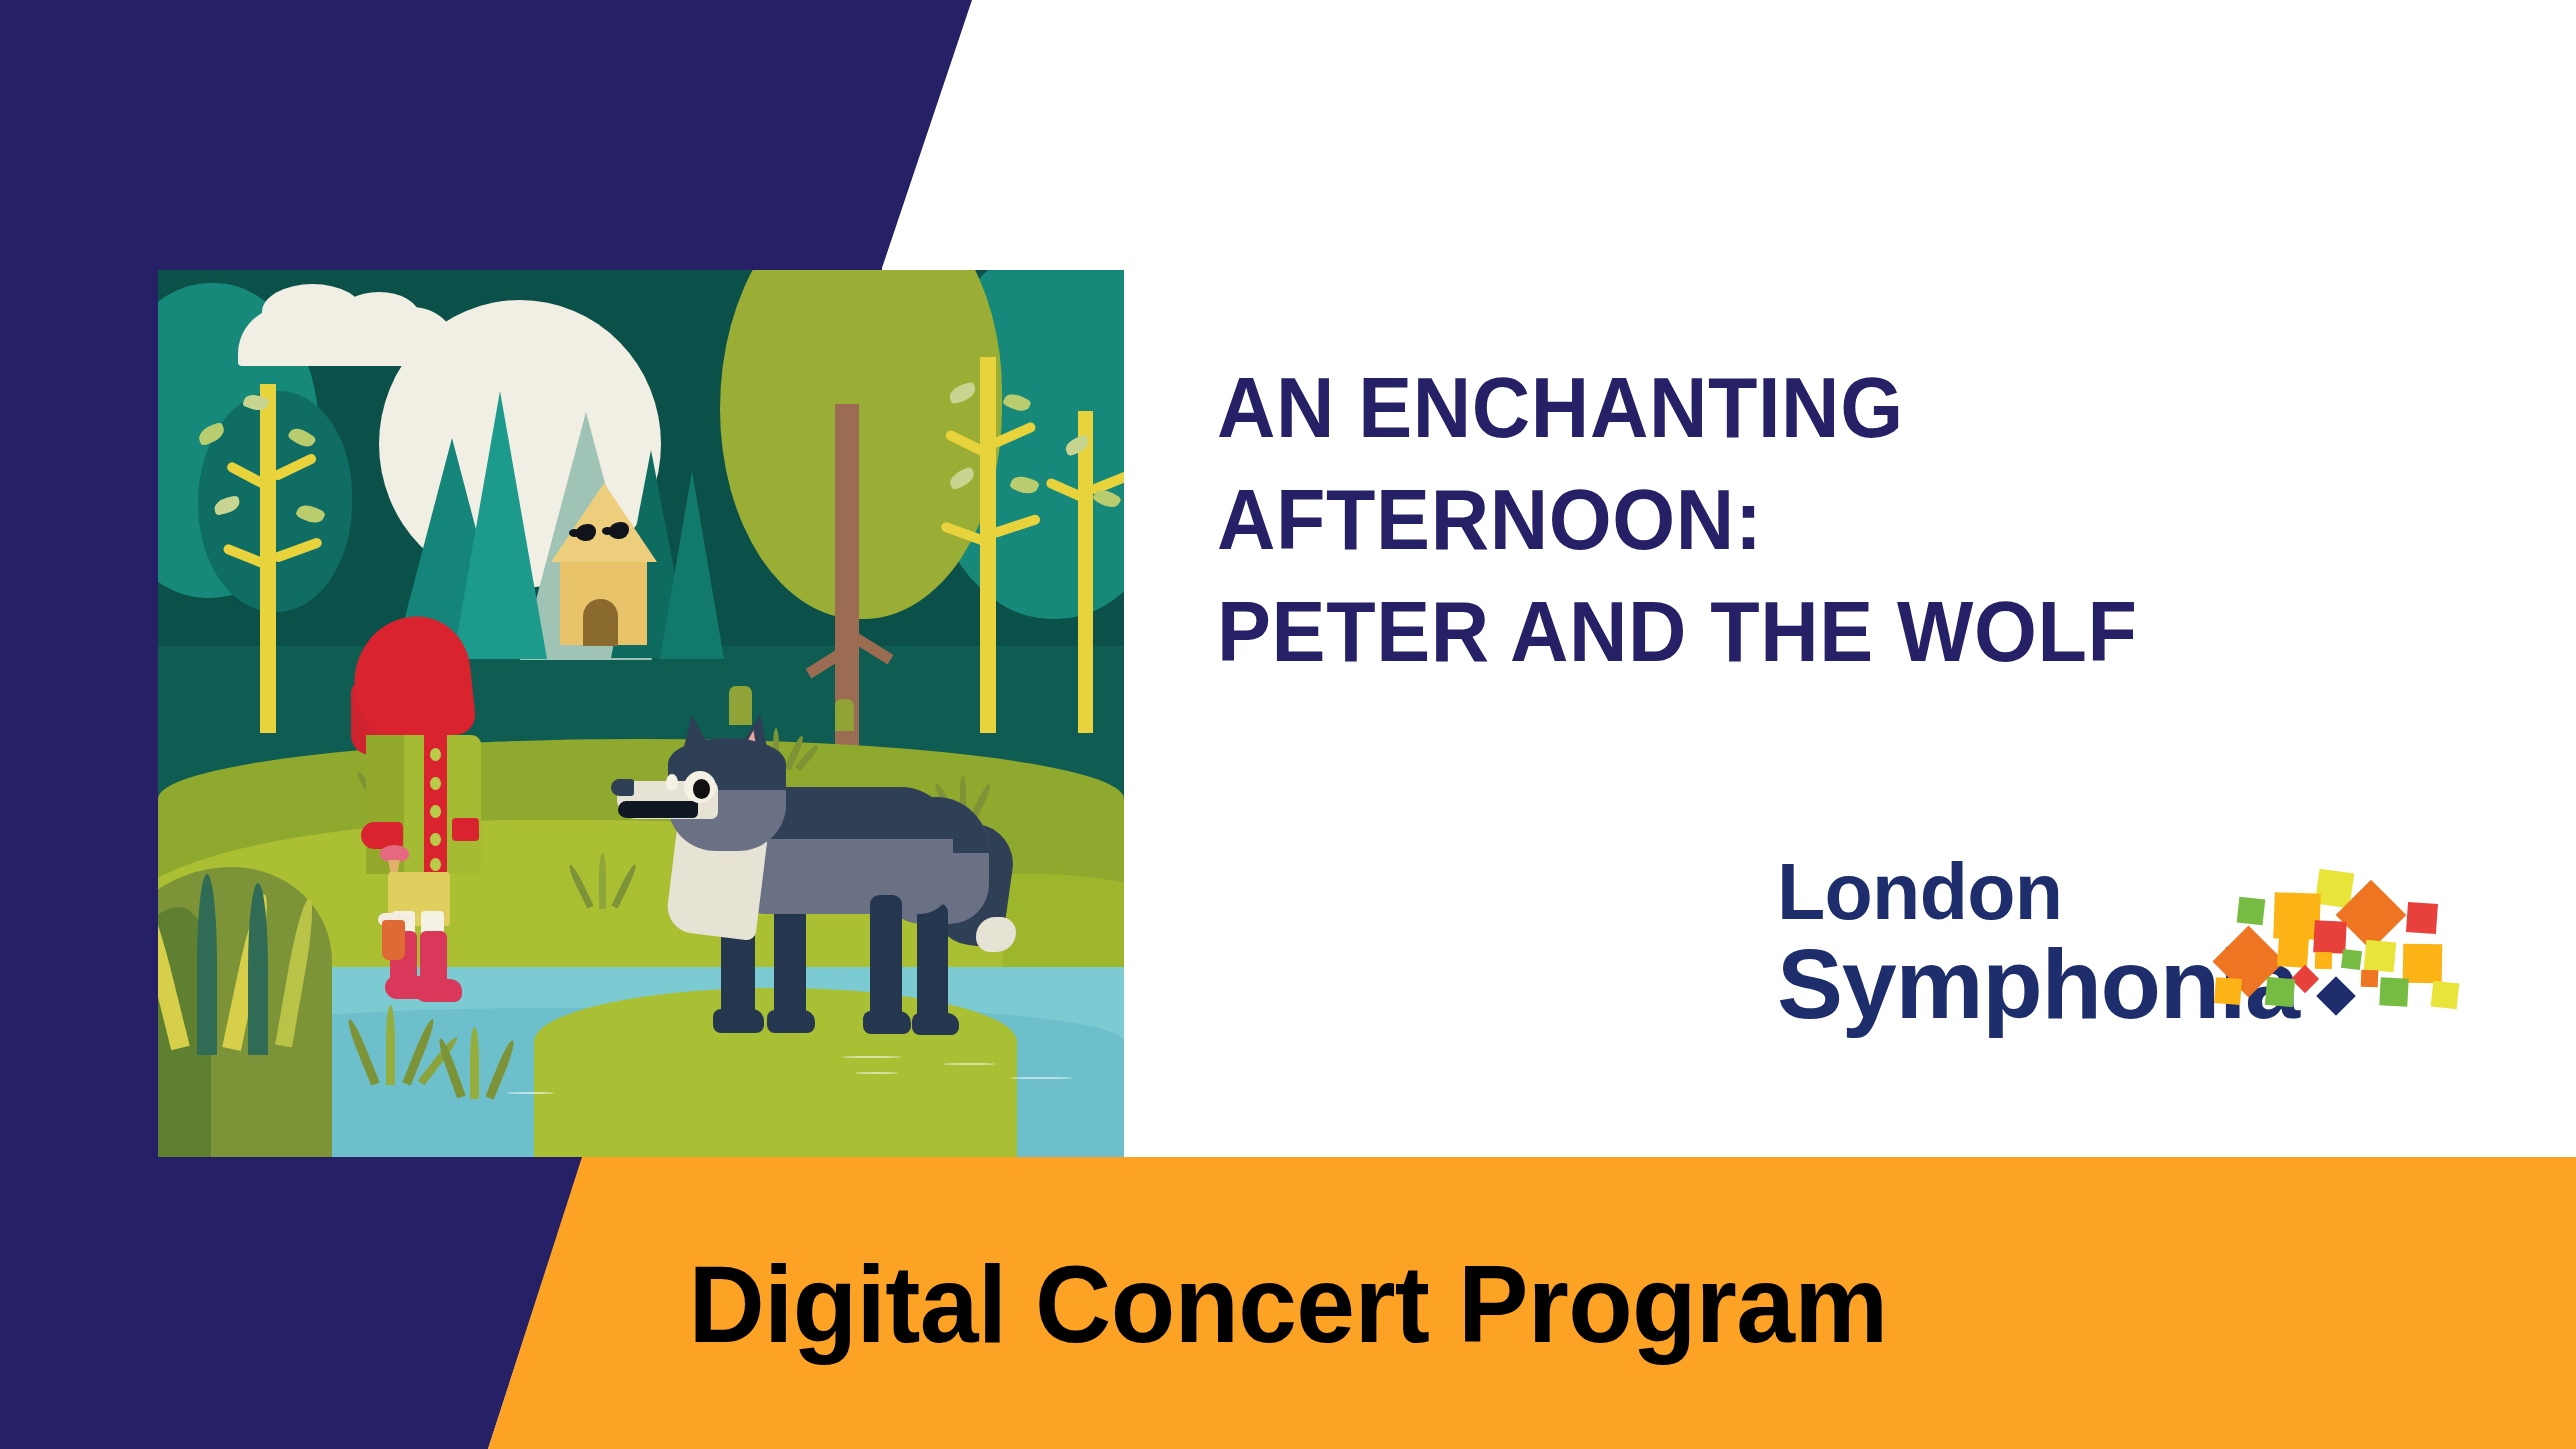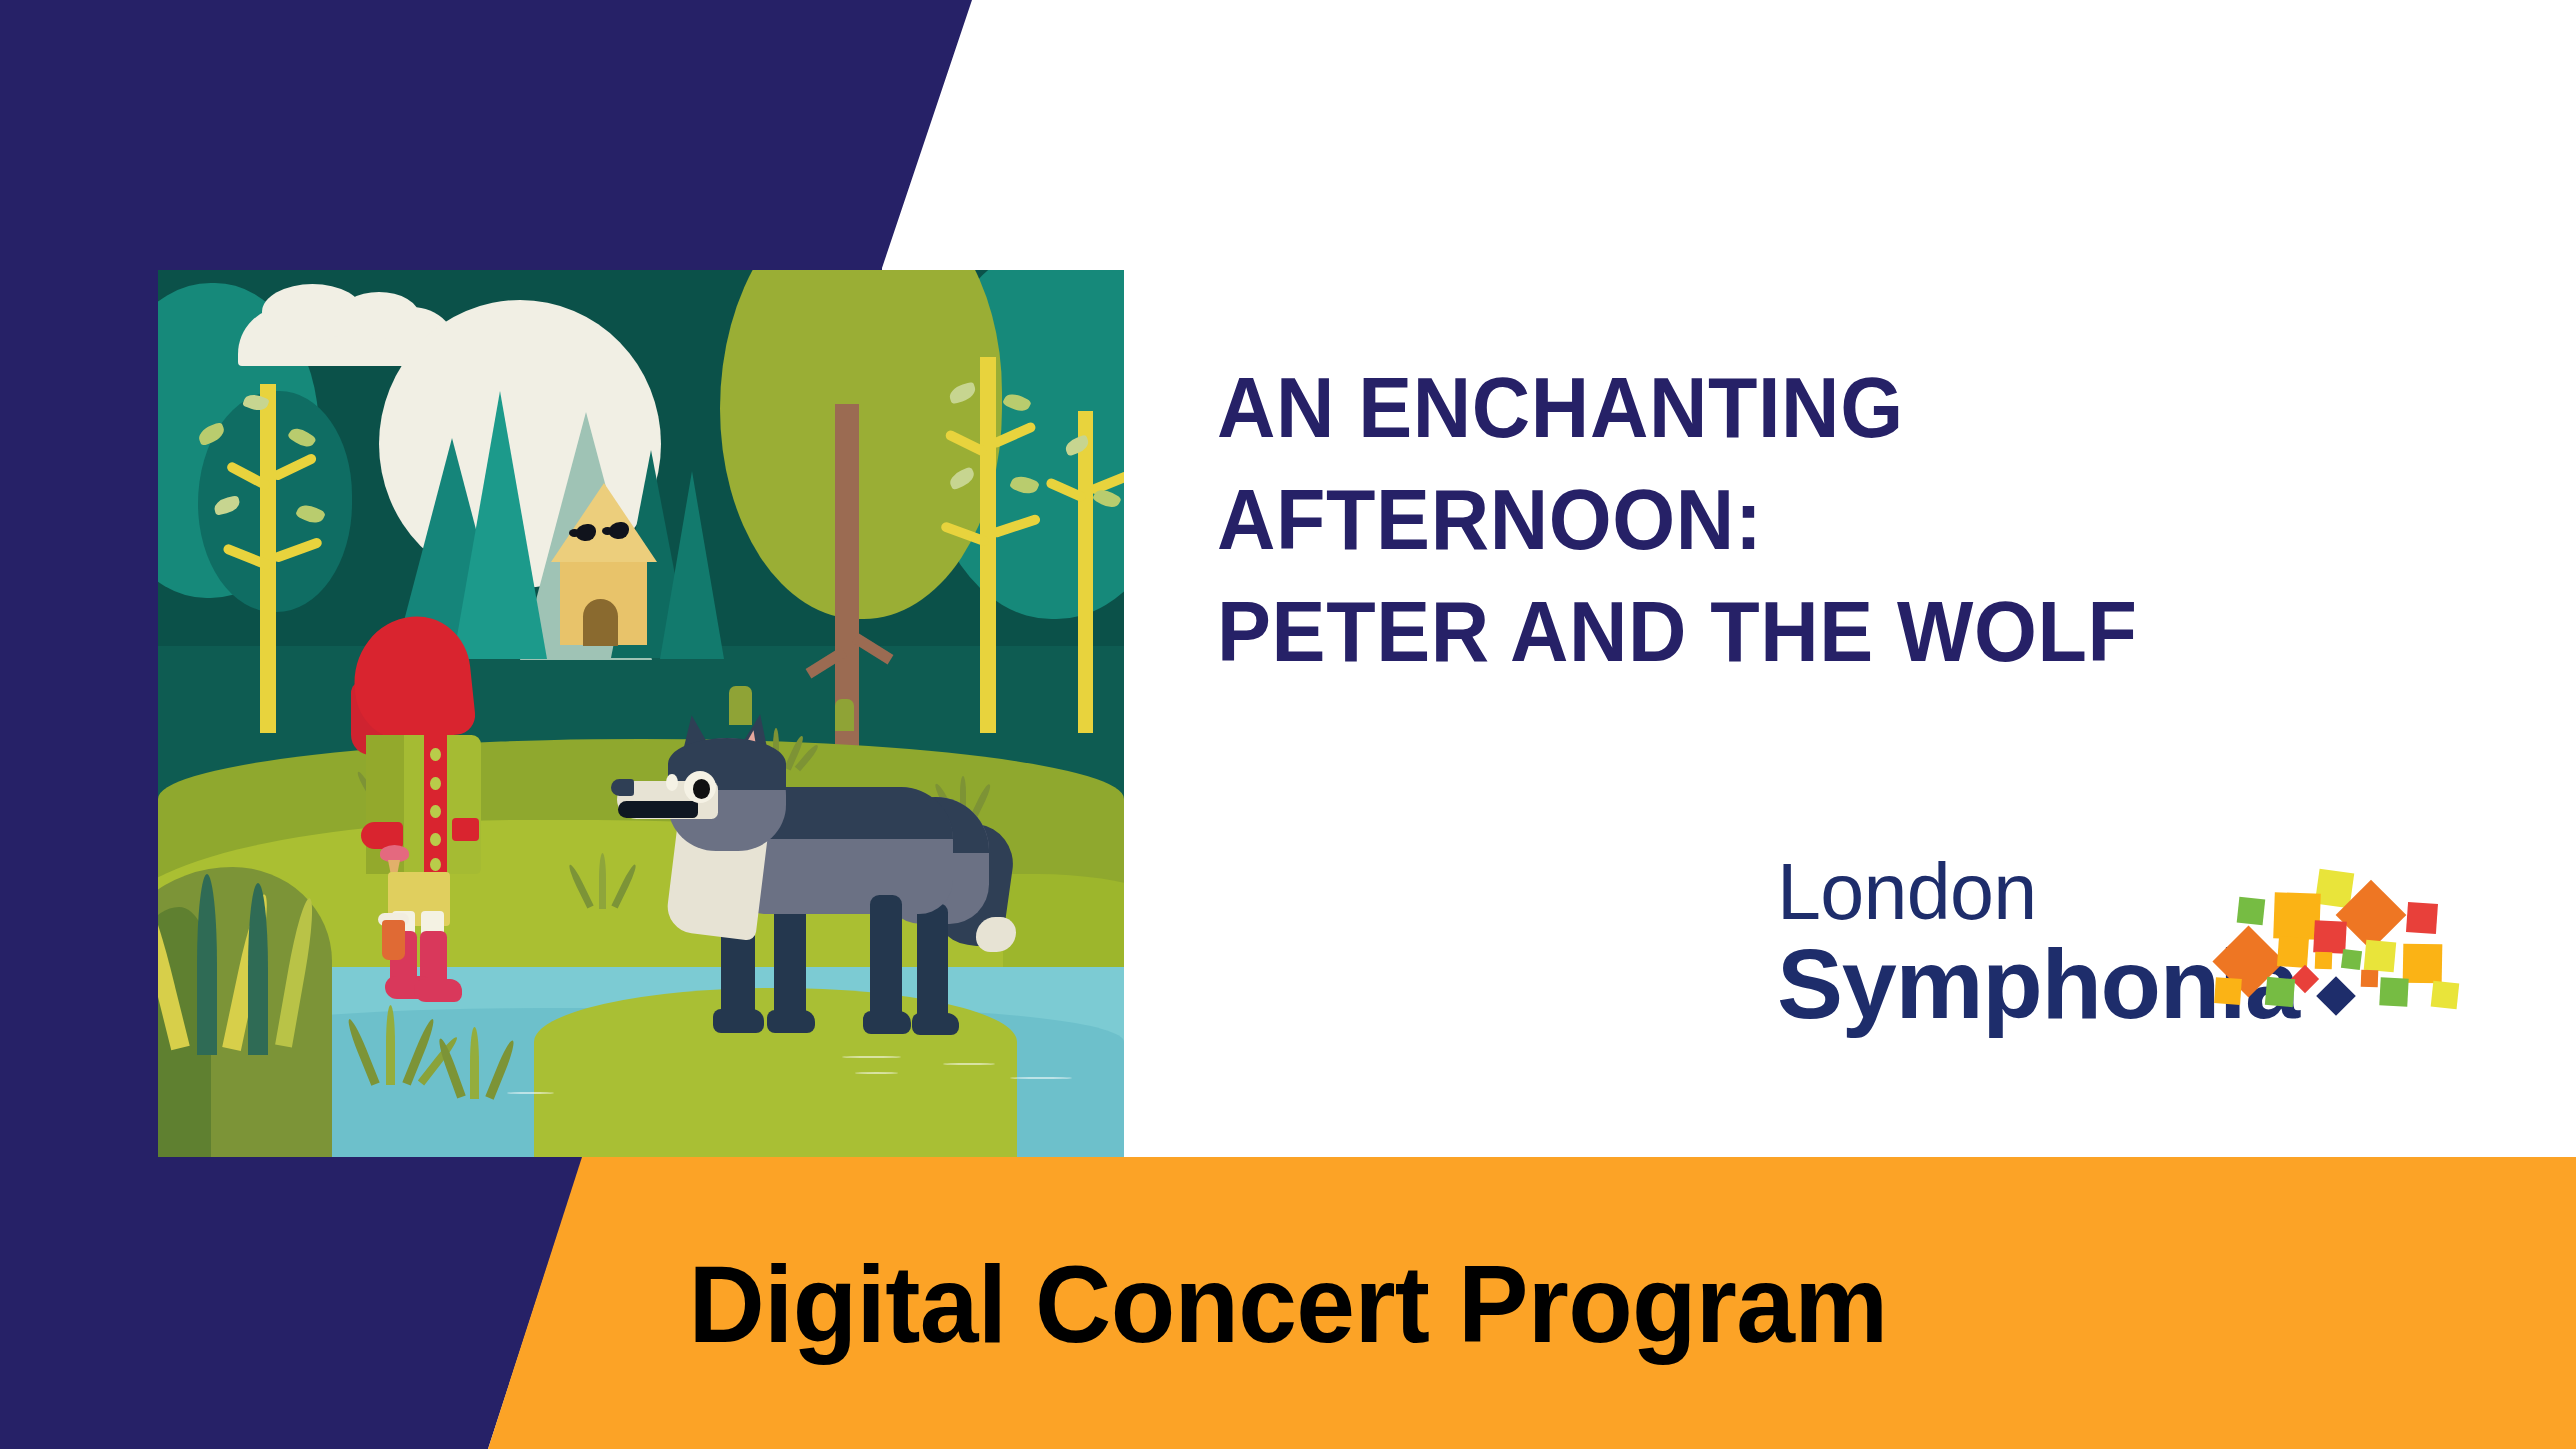--- a/index.html
+++ b/index.html
@@ -171,21 +171,21 @@
     transform:scaleX(.94);
     transform-origin:left center;
   }
   .headline .ln{display:block;white-space:nowrap;}
 
   .logo{
     position:absolute;left:1777px;top:852px;width:724px;height:268px;
   }
   .logo .wordmark-top{
     position:absolute;left:0;top:0;
-    font-size:79px;font-weight:400;color:#1e2d6b;
+    font-size:79px;font-weight:700;color:#1e2d6b;
     font-family:"Liberation Sans",sans-serif;letter-spacing:-0.7px;
     line-height:1;
   }
   .logo .wordmark-bottom{
     position:absolute;left:0;top:82px;
     font-size:99px;font-weight:700;color:#1e2d6b;
     font-family:"Liberation Sans",sans-serif;letter-spacing:-1.3px;
     line-height:1;
   }
   .confetti{position:absolute;left:427px;top:-1.3px;width:302px;height:255px;}

